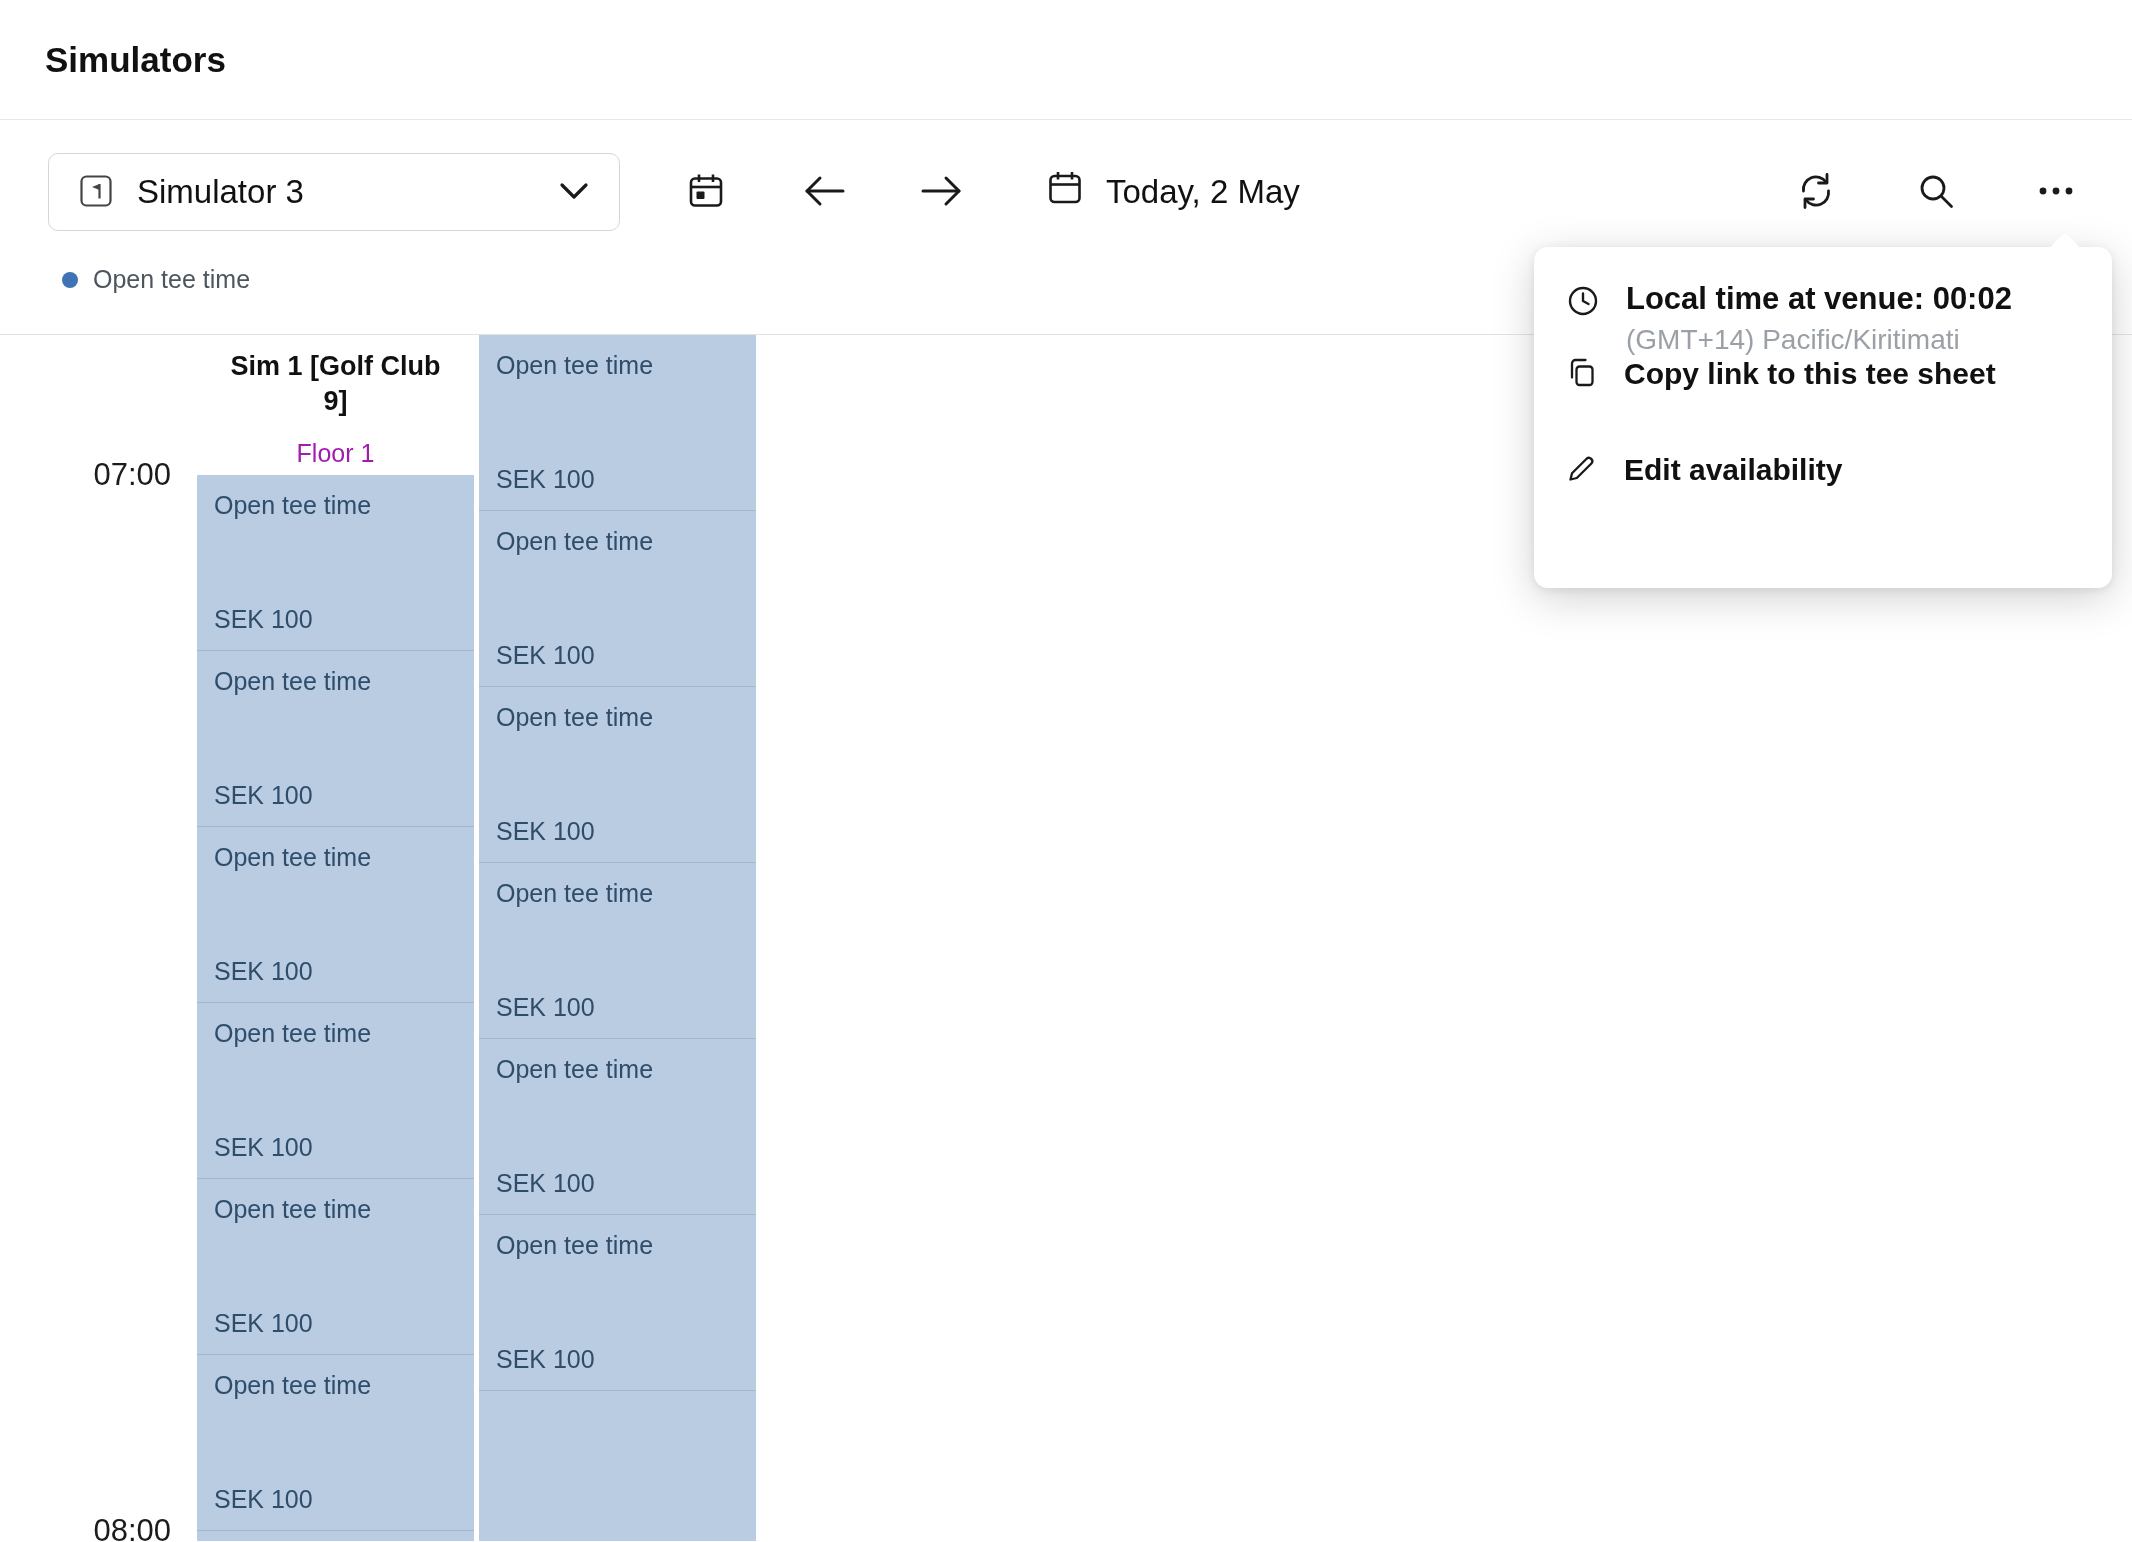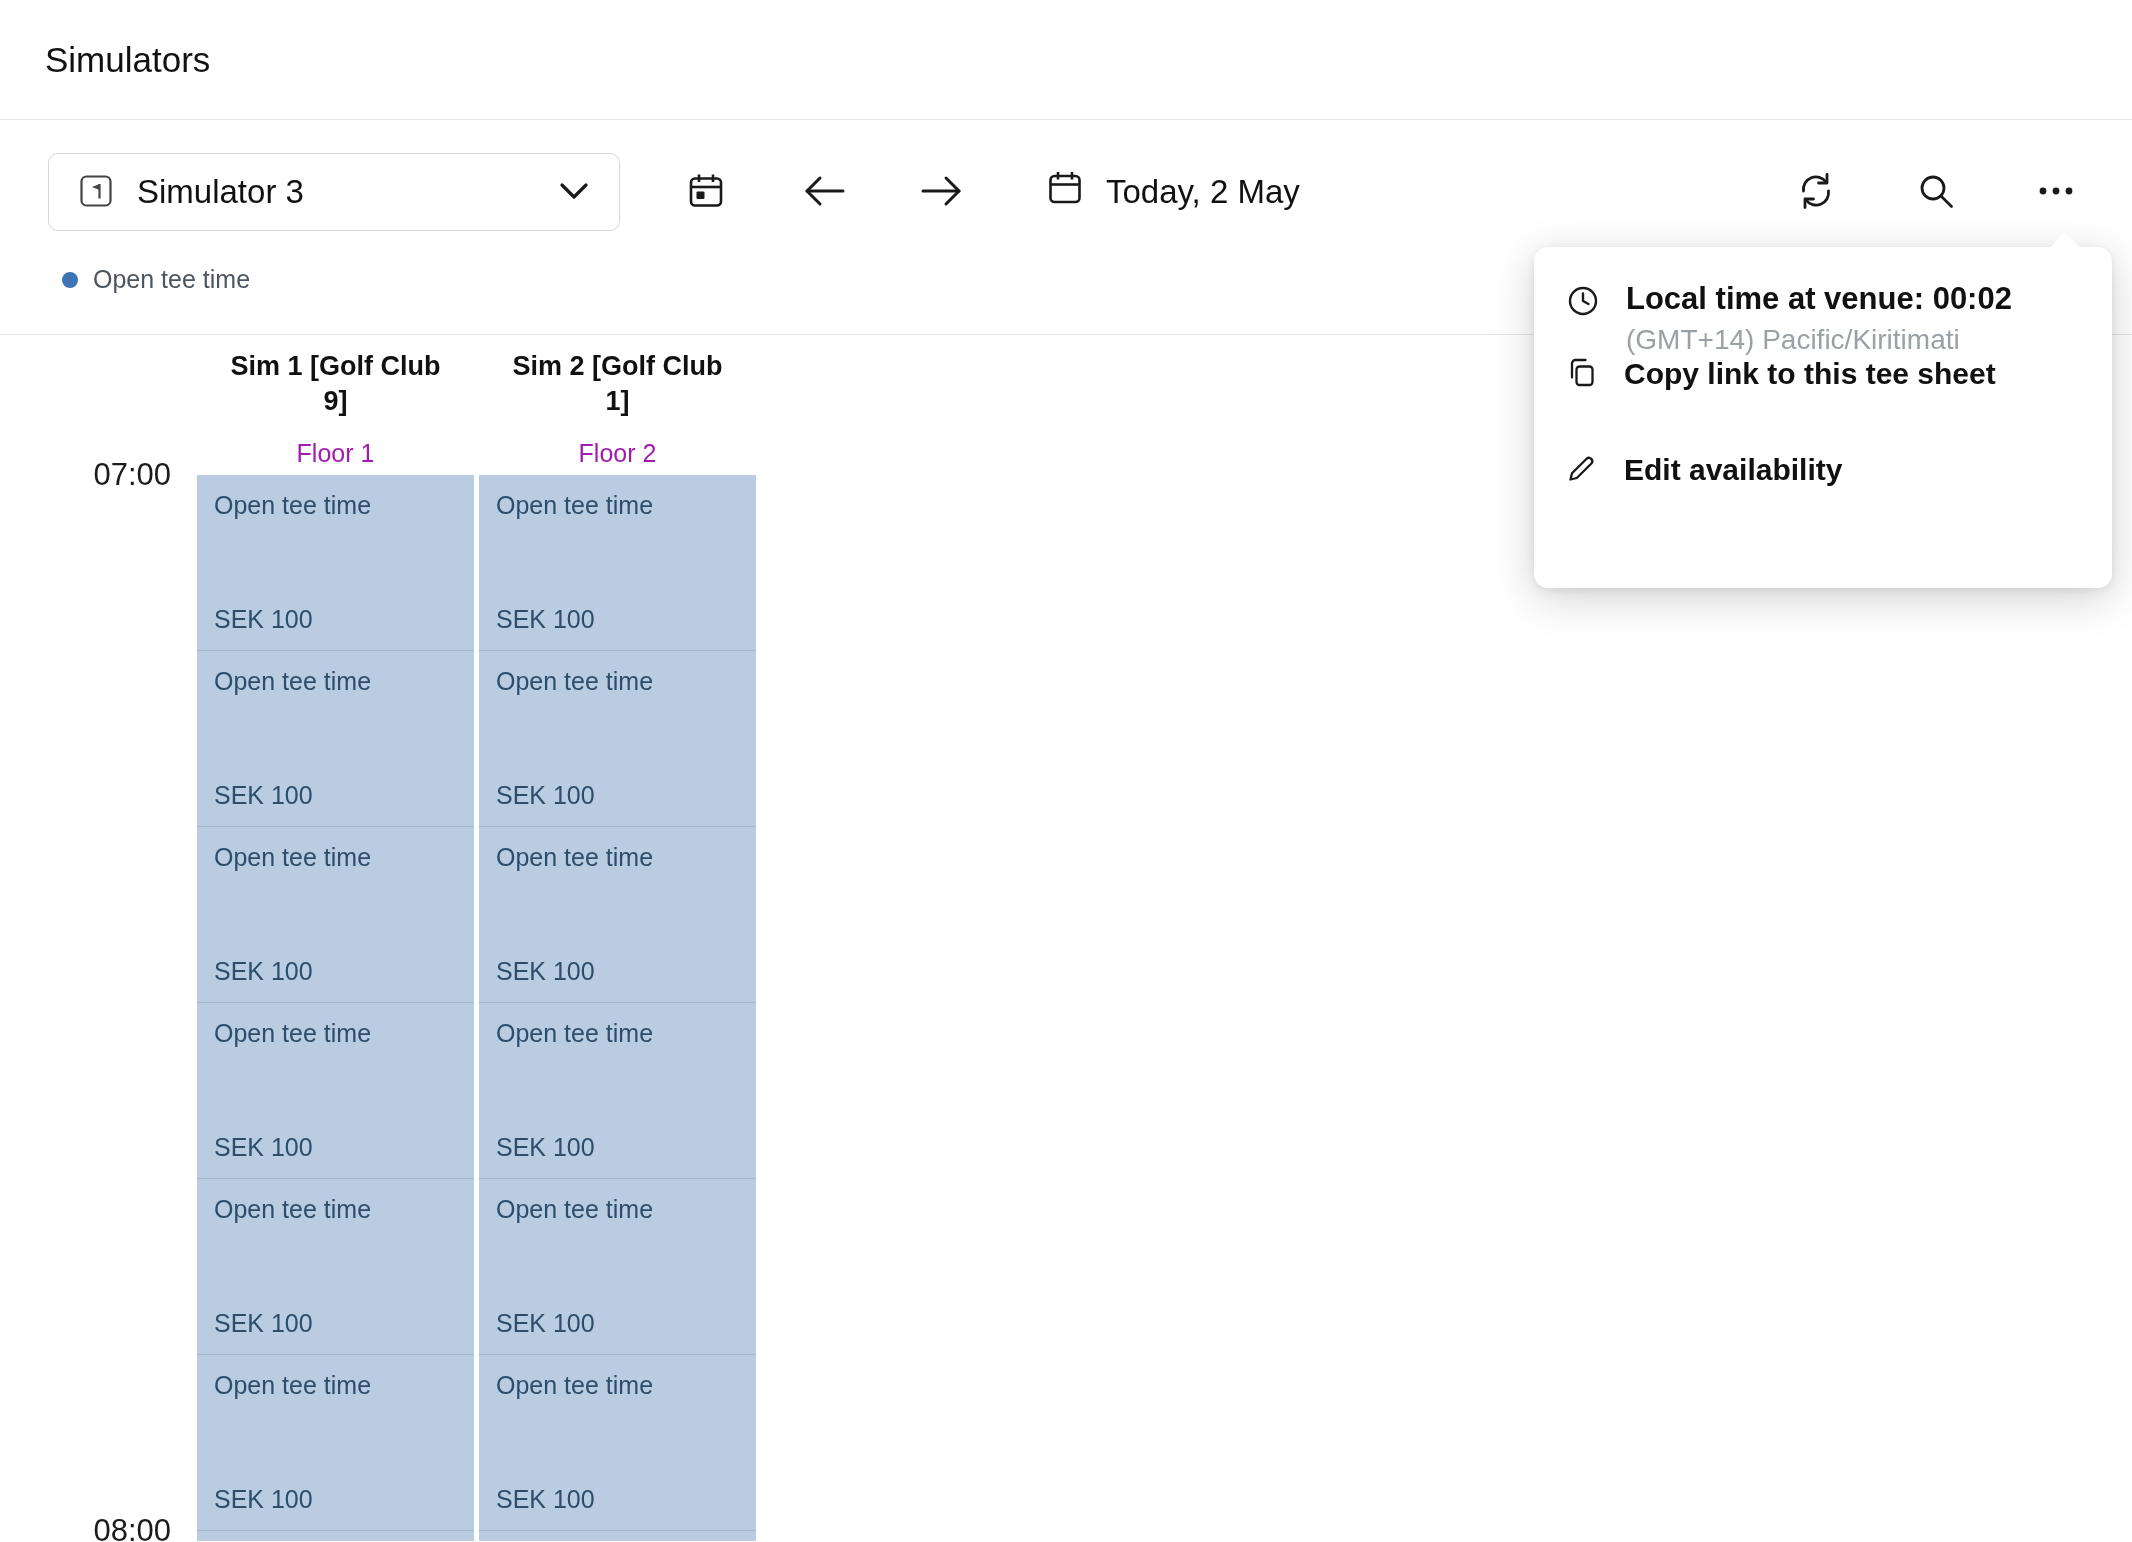--- a/index.html
+++ b/index.html
@@ -13,21 +13,21 @@
     position: relative;
   }
 
   
   .page-header {
     height: 120px;
     display: flex; align-items: center;
     padding: 0 45px;
     border-bottom: 1px solid #e8e8e8;
   }
-  .page-title { font-size: 35px; font-weight: 400; color: #111; }
+  .page-title { font-size: 35px; font-weight: 700; color: #111; }
 
   
   .toolbar {
     display: flex; align-items: center;
     height: 78px;
     margin-top: 33px;
     padding: 0 48px;
   }
   .sim-select {
     display: flex; align-items: center; gap: 24px;
@@ -294,24 +294,20 @@
   </div>
 
   <div class="slot">
     
     
   </div>
 </div>
     </div>
 
     <div class="grid-col">
-      <div class="col-header">
-        <div class="col-title">Sim 2 [Golf Club 1]</div>
-        <div class="col-subtitle">Floor 2</div>
-      </div>
       <div class="col-slots">
   <div class="slot">
     <span class="slot-label">Open tee time</span>
     <span class="slot-price">SEK 100</span>
   </div>
 
   <div class="slot">
     <span class="slot-label">Open tee time</span>
     <span class="slot-price">SEK 100</span>
   </div>

